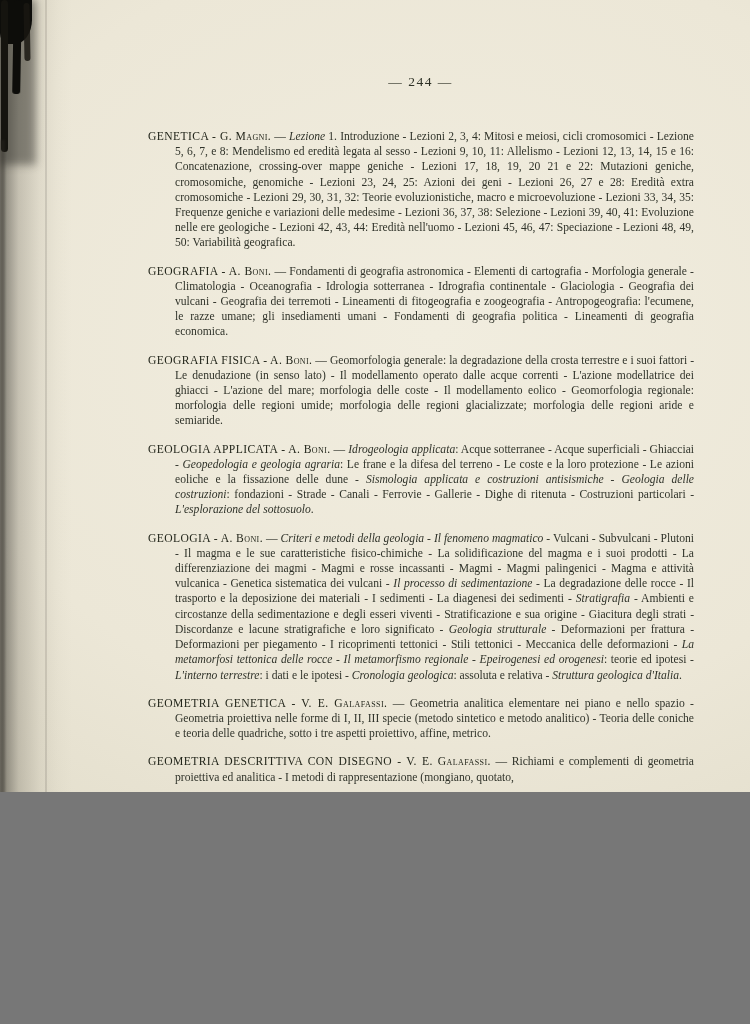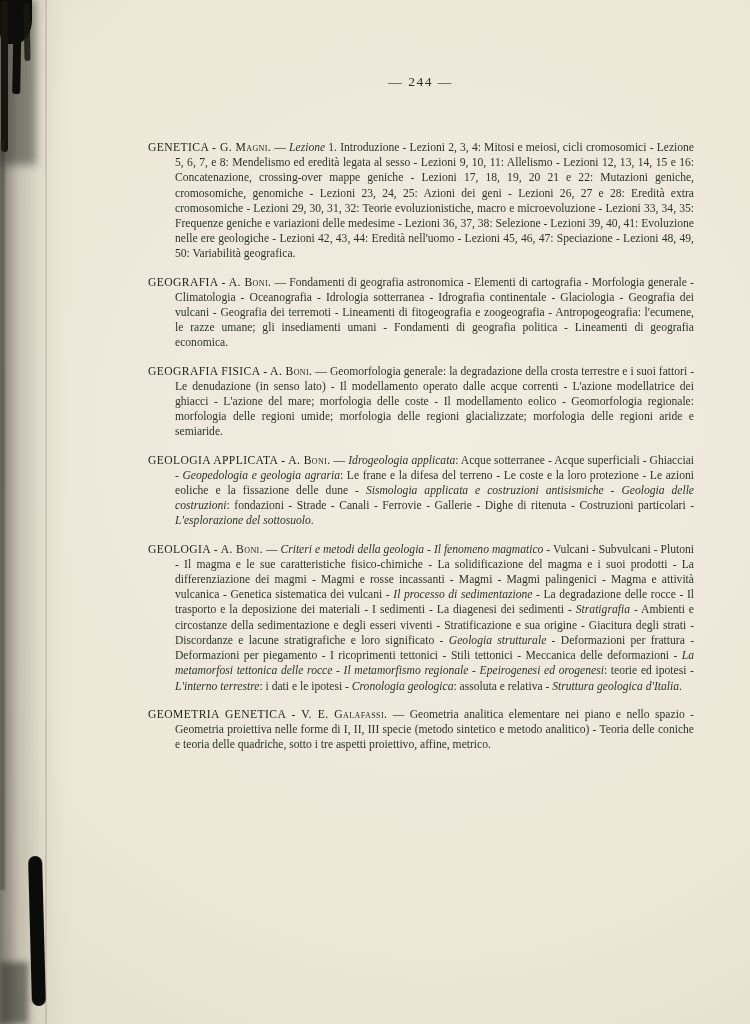--- a/index.html
+++ b/index.html
@@ -7,21 +7,21 @@
     padding: 0;
     width: 750px;
     height: 1024px;
     overflow: hidden;
     background: #777;
     font-family: "Liberation Serif", "DejaVu Serif", serif;
   }
   .scan {
     position: relative;
     width: 750px;
-    height: 1024px;
+    height: 792px;
     background:
       radial-gradient(ellipse 120% 90% at 58% 42%, #f1eddf 0%, #ece7d7 55%, #e3decc 85%, #d9d4c2 100%);
     overflow: hidden;
   }
   
   .binding {
     position: absolute;
     left: 0; top: 0; bottom: 0;
     width: 72px;
     background: linear-gradient(90deg,
@@ -55,21 +55,21 @@
   .course-list {
     position: absolute;
     left: 148px; top: 128px;
     width: 546px;
     color: #30332a;
     font-size: 11.6px;
     line-height: 15.2px;
     text-align: justify;
   }
   .course {
-    margin: 12px 0 13px 0;
+    margin: 1px 0 13px 0;
     padding-left: 27px;
     text-indent: -27px;
   }
   .course-label {
     font-variant: small-caps;
     letter-spacing: 0.4px;
     color: #23261b;
   }
   .seg.italic { font-style: italic; }
 </style>
@@ -80,20 +80,21 @@
 
   <div class="page-number">— 244 —</div>
 
   <div class="course-list">
       <p class="course"><span class="course-label">GENETICA - G. Magni.</span><span class="seg"> — </span><span class="seg italic">Lezione</span><span class="seg"> 1. Introduzione - Lezioni 2, 3, 4: Mitosi e meiosi, cicli cromosomici - Lezione 5, 6, 7, e 8: Mendelismo ed eredità legata al sesso - Lezioni 9, 10, 11: Allelismo - Lezioni 12, 13, 14, 15 e 16: Concatenazione, crossing-over mappe geniche - Lezioni 17, 18, 19, 20 21 e 22: Mutazioni geniche, cromosomiche, genomiche - Lezioni 23, 24, 25: Azioni dei geni - Lezioni 26, 27 e 28: Eredità extra cromosomiche - Lezioni 29, 30, 31, 32: Teorie evoluzionistiche, macro e microevoluzione - Lezioni 33, 34, 35: Frequenze geniche e variazioni delle medesime - Lezioni 36, 37, 38: Selezione - Lezioni 39, 40, 41: Evoluzione nelle ere geologiche - Lezioni 42, 43, 44: Eredità nell'uomo - Lezioni 45, 46, 47: Speciazione - Lezioni 48, 49, 50: Variabilità geografica.</span></p>
       <p class="course"><span class="course-label">GEOGRAFIA - A. Boni.</span><span class="seg"> — Fondamenti di geografia astronomica - Elementi di cartografia - Morfologia generale - Climatologia - Oceanografia - Idrologia sotterranea - Idrografia continentale - Glaciologia - Geografia dei vulcani - Geografia dei terremoti - Lineamenti di fitogeografia e zoogeografia - Antropogeografia: l'ecumene, le razze umane; gli insediamenti umani - Fondamenti di geografia politica - Lineamenti di geografia economica.</span></p>
       <p class="course"><span class="course-label">GEOGRAFIA FISICA - A. Boni.</span><span class="seg"> — Geomorfologia generale: la degradazione della crosta terrestre e i suoi fattori - Le denudazione (in senso lato) - Il modellamento operato dalle acque correnti - L'azione modellatrice dei ghiacci - L'azione del mare; morfologia delle coste - Il modellamento eolico - Geomorfologia regionale: morfologia delle regioni umide; morfologia delle regioni glacializzate; morfologia delle regioni aride e semiaride.</span></p>
       <p class="course"><span class="course-label">GEOLOGIA APPLICATA - A. Boni.</span><span class="seg"> — </span><span class="seg italic">Idrogeologia applicata</span><span class="seg">: Acque sotterranee - Acque superficiali - Ghiacciai - </span><span class="seg italic">Geopedologia e geologia agraria</span><span class="seg">: Le frane e la difesa del terreno - Le coste e la loro protezione - Le azioni eoliche e la fissazione delle dune - </span><span class="seg italic">Sismologia applicata e costruzioni antisismiche</span><span class="seg"> - </span><span class="seg italic">Geologia delle costruzioni</span><span class="seg">: fondazioni - Strade - Canali - Ferrovie - Gallerie - Dighe di ritenuta - Costruzioni particolari - </span><span class="seg italic">L'esplorazione del sottosuolo</span><span class="seg">.</span></p>
       <p class="course"><span class="course-label">GEOLOGIA - A. Boni.</span><span class="seg"> — </span><span class="seg italic">Criteri e metodi della geologia - Il fenomeno magmatico</span><span class="seg"> - Vulcani - Subvulcani - Plutoni - Il magma e le sue caratteristiche fisico-chimiche - La solidificazione del magma e i suoi prodotti - La differenziazione dei magmi - Magmi e rosse incassanti - Magmi - Magmi palingenici - Magma e attività vulcanica - Genetica sistematica dei vulcani - </span><span class="seg italic">Il processo di sedimentazione</span><span class="seg"> - La degradazione delle rocce - Il trasporto e la deposizione dei materiali - I sedimenti - La diagenesi dei sedimenti - </span><span class="seg italic">Stratigrafia</span><span class="seg"> - Ambienti e circostanze della sedimentazione e degli esseri viventi - Stratificazione e sua origine - Giacitura degli strati - Discordanze e lacune stratigrafiche e loro significato - </span><span class="seg italic">Geologia strutturale</span><span class="seg"> - Deformazioni per frattura - Deformazioni per piegamento - I ricoprimenti tettonici - Stili tettonici - Meccanica delle deformazioni - </span><span class="seg italic">La metamorfosi tettonica delle rocce - Il metamorfismo regionale</span><span class="seg"> - </span><span class="seg italic">Epeirogenesi ed orogenesi</span><span class="seg">: teorie ed ipotesi - </span><span class="seg italic">L'interno terrestre</span><span class="seg">: i dati e le ipotesi - </span><span class="seg italic">Cronologia geologica</span><span class="seg">: assoluta e relativa - </span><span class="seg italic">Struttura geologica d'Italia</span><span class="seg">.</span></p>
       <p class="course"><span class="course-label">GEOMETRIA GENETICA - V. E. Galafassi.</span><span class="seg"> — Geometria analitica elementare nei piano e nello spazio - Geometria proiettiva nelle forme di I, II, III specie (metodo sintetico e metodo analitico) - Teoria delle coniche e teoria delle quadriche, sotto i tre aspetti proiettivo, affine, metrico.</span></p>
+      <p class="course"><span class="course-label">GEOMETRIA DESCRITTIVA CON DISEGNO - V. E. Galafassi.</span><span class="seg"> — Richiami e complementi di geometria proiettiva ed analitica - I metodi di rappresentazione (mongiano, quotato,</span></p>
     </div>
 
   <div class="binding"></div>
   <div class="mark m-topwash"></div>
   <div class="mark m-corner"></div>
   <div class="mark m-bar1"></div>
   <div class="mark m-bar2"></div>
   <div class="mark m-bar3"></div>
   <div class="mark m-leftline"></div>
   <div class="mark m-botblob"></div>

